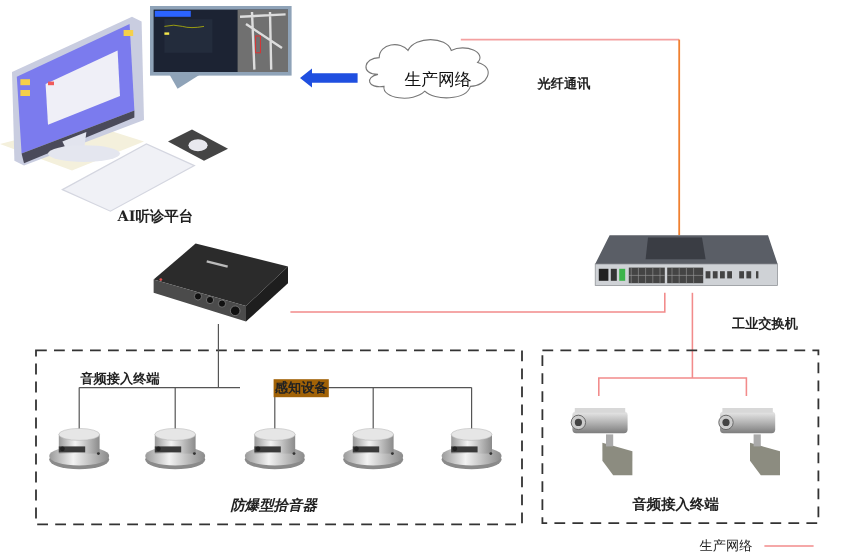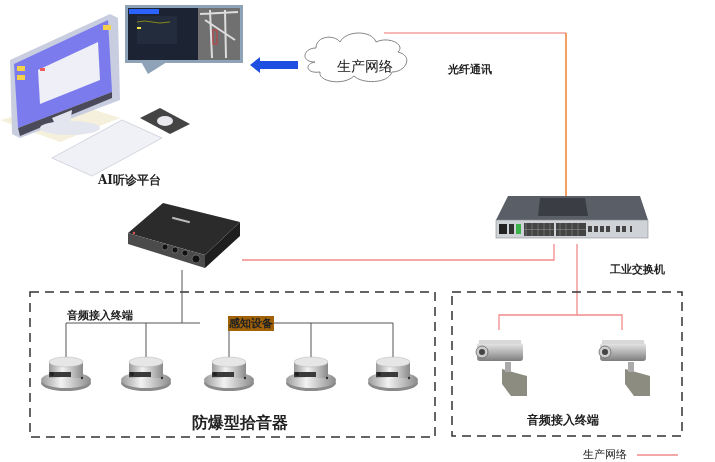--- a/index.html
+++ b/index.html
@@ -182,15 +182,15 @@
 
   <line x1="637" y1="455" x2="678" y2="455" stroke="#f28b8b" stroke-width="1.3"></line>
 </svg>
 
 <div class="lbl" style="left:98px;top:172px;font-size:12px;">AI听诊平台</div>
 <div class="lbl" style="left:337px;top:58px;font-size:14px;font-weight:normal;color:#111;">生产网络</div>
 <div class="lbl" style="left:448px;top:62px;font-size:11px;">光纤通讯</div>
 <div class="lbl" style="left:610px;top:262px;font-size:11px;">工业交换机</div>
 <div class="lbl" style="left:67px;top:264px;font-size:11px;margin-top:44px;">音频接入终端</div>
 <div class="lbl" style="left:202px;top:316px;font-size:11px;background:#a16207;padding:0 1px;margin-left:26px;">感知设备</div>
-<div class="lbl" style="left:192px;top:413px;font-size:16px;">防爆型拾音器</div>
+<div class="lbl" style="left:192px;top:413px;font-size:12px;font-style:italic;">防爆型拾音器</div>
 <div class="lbl" style="left:527px;top:412px;font-size:12px;">音频接入终端</div>
 <div class="lbl" style="left:583px;top:447px;font-size:11px;font-weight:normal;">生产网络</div>
 
 </body></html>

